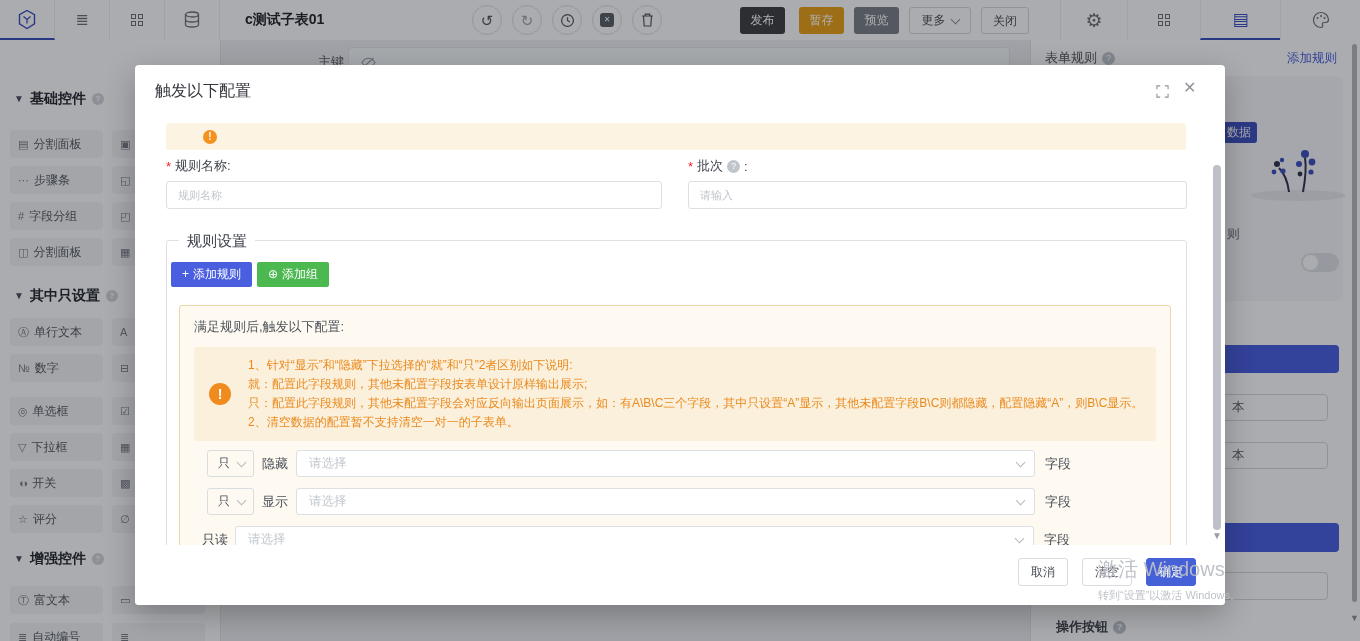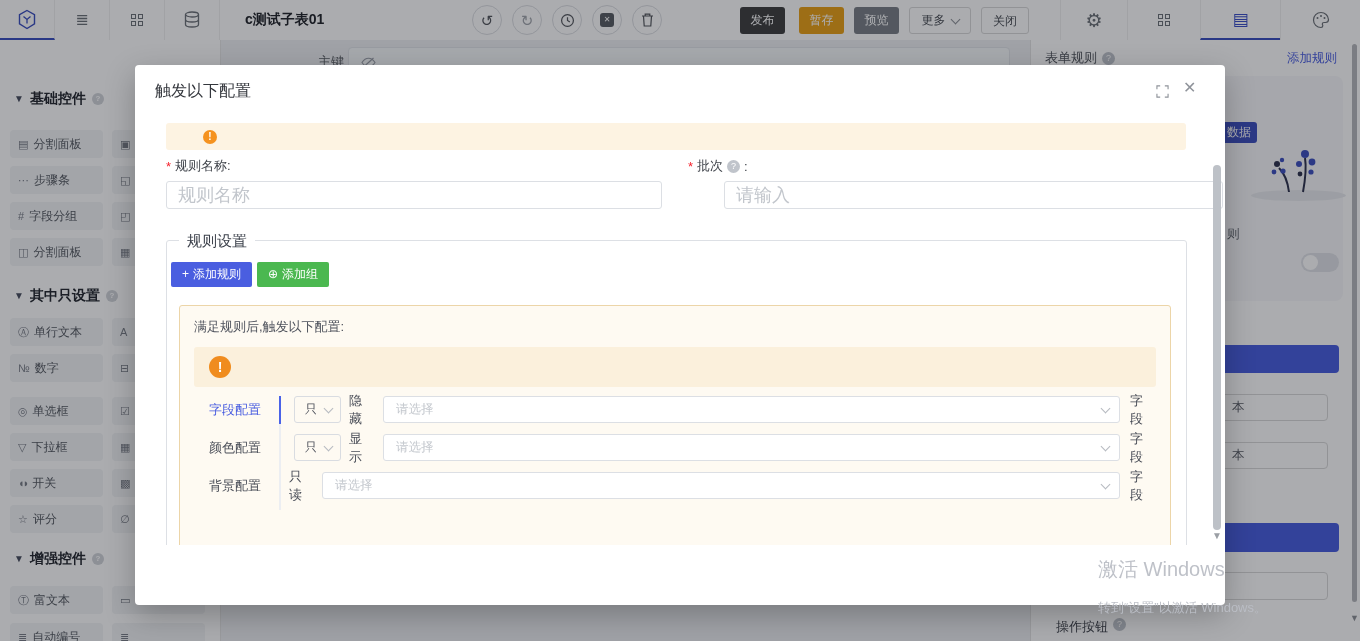--- a/index.html
+++ b/index.html
@@ -43,38 +43,38 @@
   .rp-title{position:absolute;left:14px;top:9px;font-size:13px;color:#53575e;display:flex;align-items:center;gap:5px}
   .rp-add{position:absolute;right:24px;top:10px;font-size:12.5px;color:#4a5ee0;cursor:pointer}
   .rp-card{position:absolute;left:10px;top:36px;width:302px;height:225px;background:#f7f8fa;border-radius:8px}
   .rp-badge{position:absolute;left:150px;top:82px;width:76px;height:21px;background:#3f51c0;border-radius:3px;color:#fff;font-size:12px;line-height:21px;text-align:right;padding-right:6px;box-sizing:border-box}
   .rp-shadow{position:absolute;left:220px;top:150px;width:95px;height:11px;background:#e9eaee;border-radius:50%}
   .rp-ptext{position:absolute;left:196px;top:186px;font-size:12.5px;color:#5a5e66}
   .toggle{position:absolute;left:270px;top:213px;width:38px;height:19px;border-radius:10px;background:#e1e3e8}
   .toggle::after{content:"";position:absolute;left:2px;top:2px;width:15px;height:15px;border-radius:50%;background:#fff}
   .rp-btn{position:absolute;left:125px;width:183px;background:#4a5ee0;border-radius:4px}
   .rp-input{position:absolute;left:128px;width:169px;border:1px solid #d9d9d9;border-radius:4px;background:#fff;font-size:12.5px;color:#5a5e66;box-sizing:border-box;padding-left:72px;overflow:hidden;white-space:nowrap}
-  .rp-op{position:absolute;left:25px;top:578px;font-size:13px;font-weight:normal;color:#41454d;display:flex;align-items:flex-start;gap:5px}
+  .rp-op{position:absolute;left:25px;top:578px;font-size:13px;font-weight:bold;color:#41454d;display:flex;align-items:center;gap:5px}
   .rp-scroll{position:absolute;right:4px;top:4px;width:5px;height:558px;background:#b6b8bc;border-radius:3px}
   .rp-scroll-arrow{position:absolute;right:2px;top:574px;font-size:9px;color:#8e9196;line-height:1}
   
   .overlay{position:absolute;left:0;top:0;width:1360px;height:641px;background:rgba(10,13,20,.34);z-index:10}
   
   .modal{position:absolute;left:135px;top:65px;width:1090px;height:540px;background:#fff;border-radius:4px;z-index:20;box-shadow:0 10px 30px rgba(0,0,0,.25)}
   .m-body{position:absolute;left:0;top:0;width:1090px;height:480px;overflow:hidden}
   .m-title{position:absolute;left:20px;top:16px;font-size:16px;color:#33363c}
   .m-fs{position:absolute;left:1021px;top:20px;cursor:pointer;line-height:0}
   .m-close{position:absolute;left:1048px;top:13px;font-size:16px;color:#8f939a;cursor:pointer}
   .m-alert{position:absolute;left:31px;top:58px;width:1020px;height:27px;background:#fdf3e2;border-radius:3px;display:flex;align-items:center;padding-left:37px;box-sizing:border-box}
   .alert-dot{width:14px;height:14px;border-radius:50%;background:#f5921f;color:#fff;font-size:10px;font-weight:bold;line-height:14px;text-align:center;flex:none}
   .m-alert-text{margin-left:8px;font-size:12.5px;color:#ee8d1a}
   .f-label{position:absolute;top:92px;font-size:13px;color:#3f434a;display:flex;align-items:center;gap:4px}
   .req{color:#f5222d;font-style:normal}
   .q-disc{width:13px;height:13px;border-radius:50%;background:#c0c4cb;color:#fff;font-size:9px;line-height:13px;text-align:center}
-  .m-input{position:absolute;top:116px;height:28px;border:1px solid #dcdfe4;border-radius:3px;box-sizing:border-box;padding:0 11px;font-size:18px;color:#3f434a;font-family:inherit;outline:none;background:#fff}
+  .m-input{position:absolute;top:116px;height:28px;border:1px solid #dcdfe4;border-radius:3px;box-sizing:border-box;padding:0 11px;font-size:11px;color:#3f434a;font-family:inherit;outline:none;background:#fff}
   .m-input::placeholder{color:#c2c6cc}
   .fieldset{position:absolute;left:31px;top:175px;width:1021px;height:366px;border:1px solid #dde0e5;border-radius:3px;box-sizing:border-box}
   .legend{position:absolute;left:12px;top:-9px;background:#fff;padding:0 8px;font-size:15px;color:#3c414b}
   .fs-btns{position:absolute;left:4px;top:21px;display:flex;gap:5px}
   .btn-add{height:25px;padding:0 11px;border-radius:2px;color:#fff;font-size:12px;line-height:25px;display:flex;align-items:center;gap:4px;cursor:pointer}
   .btn-addrule{background:#4a5ee0}
   .btn-addgroup{background:#4bb850}
   .orange{position:absolute;left:12px;top:64px;width:992px;height:340px;background:#fefaf2;border:1px solid #ecd5a8;border-radius:3px;box-sizing:border-box;padding:12px 14px}
   .trig{font-size:13px;color:#4e525c}
   .note{margin-top:11px;background:#fbf0dc;border-radius:3px;display:flex;align-items:center;padding:9px 12px 9px 15px}
@@ -96,21 +96,21 @@
   .sfx{margin-left:10px;font-size:13px;color:#4a4e58}
   .m-scroll{position:absolute;right:4px;top:100px;width:8px;height:365px;background:#bdc1c7;border-radius:4px}
   .m-scroll-arrow{position:absolute;right:3px;top:466px;font-size:10px;color:#9b9fa5;line-height:1}
   .m-footer{position:absolute;left:0;bottom:0;width:1090px;height:60px;background:#fff;border-radius:0 0 4px 4px}
   .ft-btns{position:absolute;right:29px;top:13px;display:flex;gap:14px}
   .ft-btn{min-width:46px;height:28px;padding:0 12px;border:1px solid #d9dce1;border-radius:3px;background:#fff;font-size:12px;color:#4a4e58;line-height:26px;text-align:center;box-sizing:border-box;cursor:pointer}
   .ft-btn.primary{background:#4661d8;border-color:#4661d8;color:#fff}
   
   .watermark{position:absolute;left:1098px;top:556px;z-index:60;color:rgba(186,190,197,.95);pointer-events:none}
   .wm1{font-size:20px}
-  .wm2{font-size:13px;margin-top:16px}
+  .wm2{font-size:11px;margin-top:5px}
   svg{display:block}
 </style>
 </head>
 <body>
 
 <div class="app">
 
   <header class="topbar">
     <div class="tb-tab active" style="left:0">
       <svg width="20" height="21" viewBox="0 0 20 21">
@@ -368,50 +368,50 @@
       <span>规则名称:</span>
     </div>
     <input class="m-input" style="left: 31px; width: 496px;" placeholder="规则名称">
 
     <div class="f-label" style="left:553px">
       <i class="req">*</i>
       <span>批次</span>
       <span class="q-disc">?</span>
       <span>:</span>
     </div>
-    <input class="m-input" style="left: 553px; width: 499px; margin-left: 36px;" placeholder="请输入">
+    <input class="m-input" style="left: 553px; width: 499px;" placeholder="请输入">
 
     <div class="fieldset">
       <span class="legend">规则设置</span>
 
       <div class="fs-btns">
         <div class="btn-add btn-addrule">
           <span>+</span>
           <span>添加规则</span>
         </div>
         <div class="btn-add btn-addgroup">
           <span>⊕</span>
           <span>添加组</span>
         </div>
       </div>
 
       <div class="orange">
         <div class="trig">满足规则后,触发以下配置:</div>
 
         <div class="note">
           <span class="note-dot">!</span>
+          <div class="note-lines">
+            <div>1、针对“显示”和“隐藏”下拉选择的“就”和“只”2者区别如下说明:</div>
+            <div>就：配置此字段规则，其他未配置字段按表单设计原样输出展示;</div>
+            <div>只：配置此字段规则，其他未配置字段会对应反向输出页面展示，如：有A\B\C三个字段，其中只设置“A”显示，其他未配置字段B\C则都隐藏，配置隐藏“A”，则B\C显示。</div>
+            <div>2、清空数据的配置暂不支持清空一对一的子表单。</div>
+          </div>
         </div>
 
         <div class="cfg">
-          <div class="cfg-tabs">
-            <div class="cfg-tab active">字段配置</div>
-            <div class="cfg-tab">颜色配置</div>
-            <div class="cfg-tab">背景配置</div>
-            <span class="cfg-ind"></span>
-          </div>
           <div class="cfg-rows">
             <div class="crow">
               <div class="mini">
                   <span>只</span>
                   <span class="chev"></span>
                 </div>
               <span class="act">隐藏</span>
               <div class="sel" style="width:739px">
                   <span class="ph">请选择</span>
                   <span class="chev"></span>
@@ -441,18 +441,25 @@
 
           </div>
         </div>
       </div>
     </div>
 
     <div class="m-scroll"></div>
     <span class="m-scroll-arrow">▼</span>
   </div>
 
+  <div class="m-footer">
+    <div class="ft-btns">
+      <div class="ft-btn">取消</div>
+      <div class="ft-btn">清空</div>
+      <div class="ft-btn primary">确定</div>
+    </div>
+  </div>
 </div>
 
 <div class="watermark">
   <div class="wm1">激活 Windows</div>
   <div class="wm2">转到“设置”以激活 Windows。</div>
 </div>
 
 </body></html>

